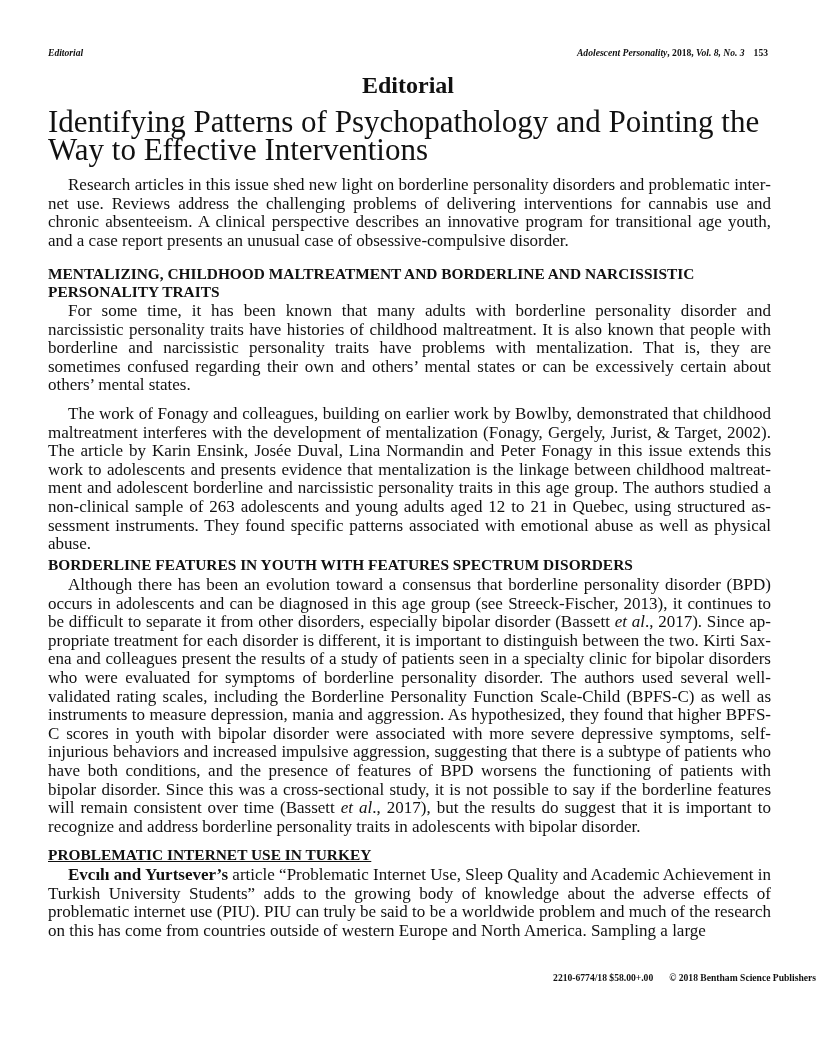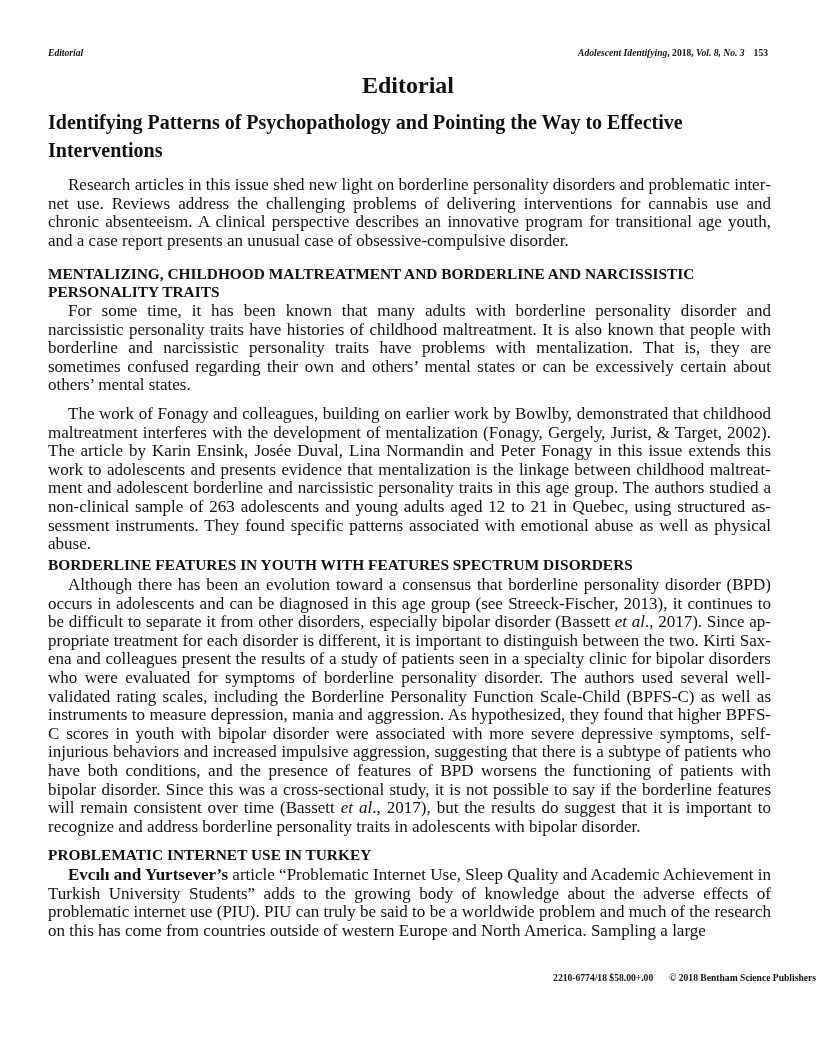--- a/index.html
+++ b/index.html
@@ -8,40 +8,40 @@
   .page { position: absolute; left: 0; top: 0; width: 816px; height: 1056px; }
   .running-header { position: absolute; top: 47px; left: 48px; right: 48px; height: 14px;
          font-size: 9.6px; font-weight: bold; }
   .rh-left { position: absolute; left: 0; top: 0; font-style: italic; }
   .rh-right { position: absolute; right: 0; top: 0; }
   .rh-right .it { font-style: italic; }
   .rh-right .pg { margin-left: 9px; font-style: normal; }
   .section-label { position: absolute; top: 72px; left: 0; width: 816px; text-align: center;
          font-size: 24px; font-weight: bold; }
   .title { position: absolute; top: 108px; left: 48px; width: 730px;
-         font-size: 20px; font-weight: bold; line-height: 28px; }
+         font-size: 31px; font-weight: normal; line-height: 28px; }
   .body { position: absolute; left: 48px; width: 723px; font-size: 17px; line-height: 18.6px;
          text-align: justify; hyphens: manual; }
   .body p { margin: 0; text-indent: 20px; }
   .body p + p { margin-top: 10px; }
   .h2 { position: absolute; left: 48px; width: 730px; font-size: 15.4px; font-weight: bold;
         line-height: 18px; }
   .footer { position: absolute; top: 972px; left: 0; width: 816px; text-align: right;
         font-size: 9.6px; font-weight: bold; }
   .footer .sep { display: inline-block; width: 16px; }
   b.author { font-weight: bold; margin-top: 48px; }
 </style>
 </head>
 <body>
 
 <div class="page">
 
   <div class="running-header">
     <span class="rh-left">Editorial</span>
-    <span class="rh-right"><span class="it">Adolescent Identifying</span><span>, 2018, </span><span class="it">Vol. 8, No. 3</span><span class="pg">153</span></span>
+    <span class="rh-right"><span class="it">Adolescent Personality</span><span>, 2018, </span><span class="it">Vol. 8, No. 3</span><span class="pg">153</span></span>
   </div>
 
   <div class="section-label">Editorial</div>
 
   <div class="title">Identifying Patterns of Psychopathology and Pointing the Way to Effective Interventions</div>
 
   <div class="body" style="top:176px;">
     <p>Research articles in this issue shed new light on borderline personality disorders and problematic inter­net use. Reviews address the challenging problems of delivering interventions for cannabis use and chronic absenteeism. A clinical perspective describes an innovative program for transitional age youth, and a case report presents an unusual case of obsessive-compulsive disorder.</p>
   </div>
 
@@ -49,21 +49,21 @@
   <div class="body" style="top:302px;">
     <p>For some time, it has been known that many adults with borderline personality disorder and narcissistic personality traits have histories of childhood maltreatment. It is also known that people with borderline and narcissistic personality traits have problems with mentalization. That is, they are sometimes confused regarding their own and others’ mental states or can be excessively certain about others’ mental states.</p>
     <p>The work of Fonagy and colleagues, building on earlier work by Bowlby, demonstrated that childhood maltreatment interferes with the development of mentalization (Fonagy, Gergely, Jurist, &amp; Target, 2002). The article by Karin Ensink, Josée Duval, Lina Normandin and Peter Fonagy in this issue extends this work to adolescents and presents evidence that mentalization is the linkage between childhood maltreat­ment and adolescent borderline and narcissistic personality traits in this age group. The authors studied a non-clinical sample of 263 adolescents and young adults aged 12 to 21 in Quebec, using structured as­sessment instruments. They found specific patterns associated with emotional abuse as well as physical abuse.</p>
   </div>
 
   <div class="h2" style="top:556px;">BORDERLINE FEATURES IN YOUTH WITH FEATURES SPECTRUM DISORDERS</div>
   <div class="body" style="top:576px;">
     <p><span>Although there has been an evolution toward a consensus that borderline personality disorder (BPD) occurs in adolescents and can be diagnosed in this age group (see Streeck-Fischer, 2013), it continues to be difficult to separate it from other disorders, especially bipolar disorder (Bassett </span><i>et al</i><span>., 2017). Since ap­propriate treatment for each disorder is different, it is important to distinguish between the two. Kirti Sax­ena and colleagues present the results of a study of patients seen in a specialty clinic for bipolar disorders who were evaluated for symptoms of borderline personality disorder. The authors used several well-validated rating scales, including the Borderline Personality Function Scale-Child (BPFS-C) as well as instruments to measure depression, mania and aggression. As hypothesized, they found that higher BPFS-C scores in youth with bipolar disorder were associated with more severe depressive symptoms, self-injurious behaviors and increased impulsive aggression, suggesting that there is a subtype of patients who have both conditions, and the presence of features of BPD worsens the functioning of patients with bipolar disorder. Since this was a cross-sectional study, it is not possible to say if the borderline features will re­main consistent over time (Bassett </span><i>et al</i><span>., 2017), but the results do suggest that it is important to recognize and address borderline personality traits in adolescents with bipolar disorder.</span></p>
   </div>
 
-  <div class="h2" style="top:846px;">PROBLEMATIC INTERNET USE IN TURKEY</div>
+  <div class="h2" style="top:846px;text-decoration:underline;">PROBLEMATIC INTERNET USE IN TURKEY</div>
   <div class="body" style="top:866px;">
     <p><b class="author">Evcılı and Yurtsever’s</b><span> article “Problematic Internet Use, Sleep Quality and Academic Achievement in Turkish University Students” adds to the growing body of knowledge about the adverse effects of problematic internet use (PIU). PIU can truly be said to be a worldwide problem and much of the re­search on this has come from countries outside of western Europe and North America. Sampling a large</span></p>
   </div>
 
   <div class="footer">
     <span>2210-6774/18 $58.00+.00</span><span class="sep"></span><span>© 2018 Bentham Science Publishers</span>
   </div>
 
 </div>
 

